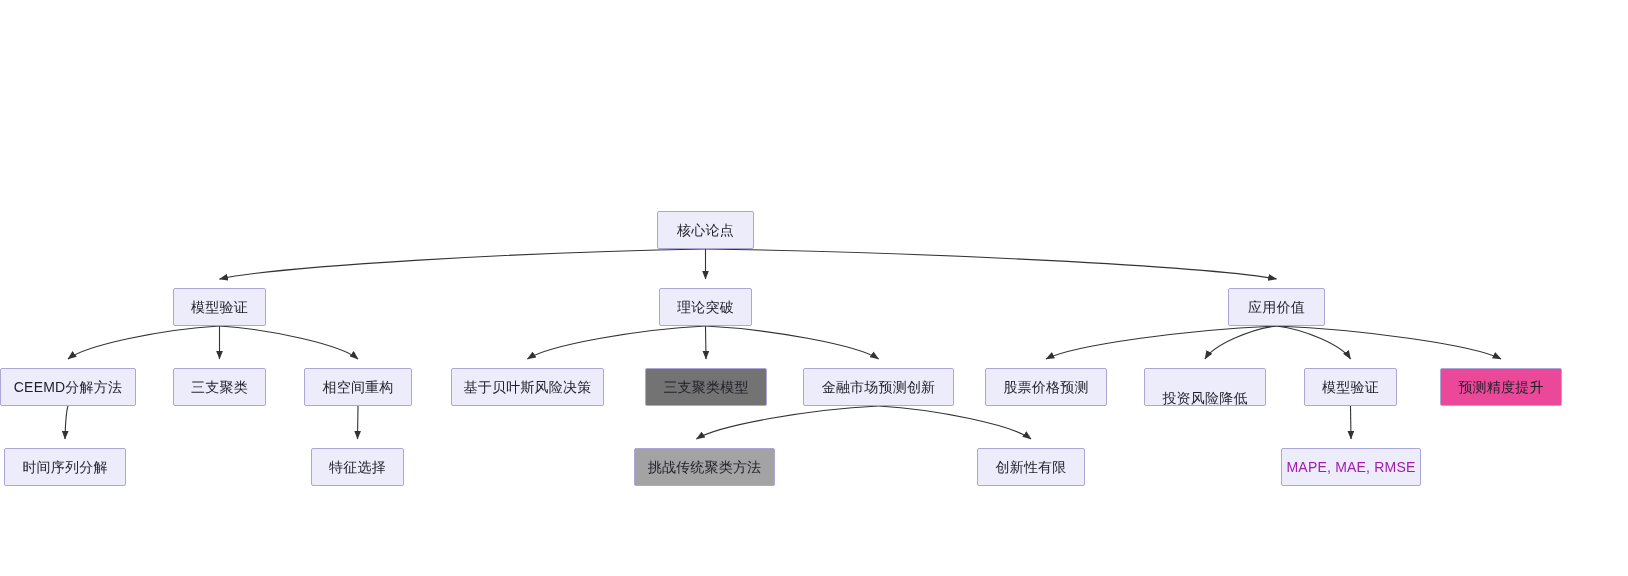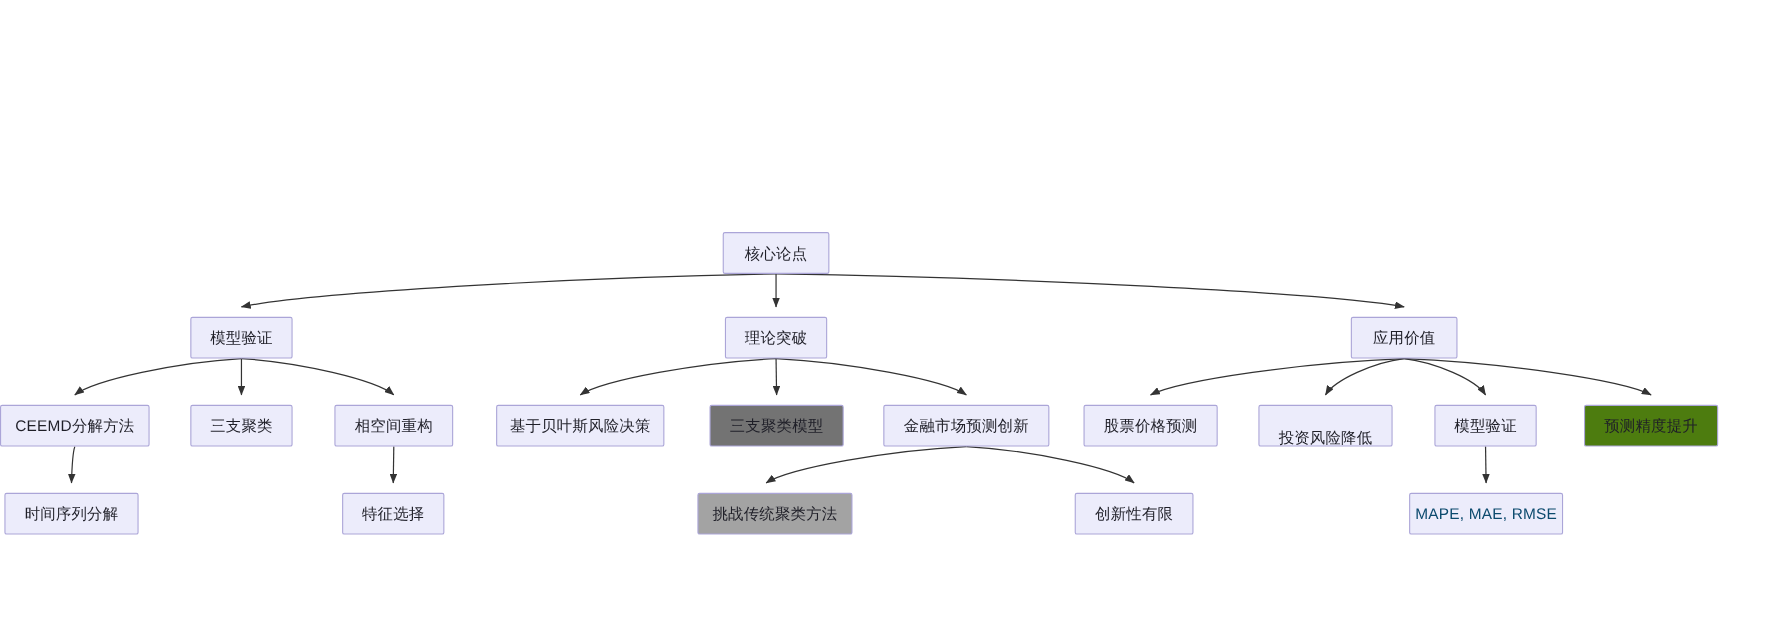--- a/index.html
+++ b/index.html
@@ -107,32 +107,32 @@
       </div>
       <div class="node" style="left: 985px; top: 368px; width: 122px; height: 38px; background: rgb(236, 236, 251); border-color: rgb(171, 165, 216); color: rgb(31, 31, 40);">
         <span class="node-label">股票价格预测</span>
       </div>
       <div class="node" style="left: 1144px; top: 368px; width: 122px; height: 38px; background: rgb(236, 236, 251); border-color: rgb(171, 165, 216); color: rgb(31, 31, 40); align-items: flex-end;">
         <span class="node-label">投资风险降低</span>
       </div>
       <div class="node" style="left: 1304px; top: 368px; width: 93px; height: 38px; background: rgb(236, 236, 251); border-color: rgb(171, 165, 216); color: rgb(31, 31, 40);">
         <span class="node-label">模型验证</span>
       </div>
-      <div class="node" style="left: 1440px; top: 368px; width: 122px; height: 38px; background: #4d7c0f; border-color: rgb(171, 165, 216); color: rgb(31, 31, 40);">
+      <div class="node" style="left: 1440px; top: 368px; width: 122px; height: 38px; background: #ec4899; border-color: rgb(171, 165, 216); color: rgb(31, 31, 40);">
         <span class="node-label">预测精度提升</span>
       </div>
       <div class="node" style="left: 4px; top: 448px; width: 122px; height: 38px; background: rgb(236, 236, 251); border-color: rgb(171, 165, 216); color: rgb(31, 31, 40);">
         <span class="node-label">时间序列分解</span>
       </div>
       <div class="node" style="left: 311px; top: 448px; width: 93px; height: 38px; background: rgb(236, 236, 251); border-color: rgb(171, 165, 216); color: rgb(31, 31, 40);">
         <span class="node-label">特征选择</span>
       </div>
       <div class="node" style="left: 634px; top: 448px; width: 141px; height: 38px; background: #a3a3a3; border-color: rgb(171, 165, 216); color: rgb(31, 31, 40);">
         <span class="node-label">挑战传统聚类方法</span>
       </div>
       <div class="node" style="left: 977px; top: 448px; width: 108px; height: 38px; background: rgb(236, 236, 251); border-color: rgb(171, 165, 216); color: rgb(31, 31, 40);">
         <span class="node-label">创新性有限</span>
       </div>
-      <div class="node" style="left: 1281px; top: 448px; width: 140px; height: 38px; background: rgb(236, 236, 251); border-color: rgb(171, 165, 216); color: #0c4a6e;">
+      <div class="node" style="left: 1281px; top: 448px; width: 140px; height: 38px; background: rgb(236, 236, 251); border-color: rgb(171, 165, 216); color: #a21caf;">
         <span class="node-label">MAPE, MAE, RMSE</span>
       </div>
     </div>
 </div>
 
 </body></html>

